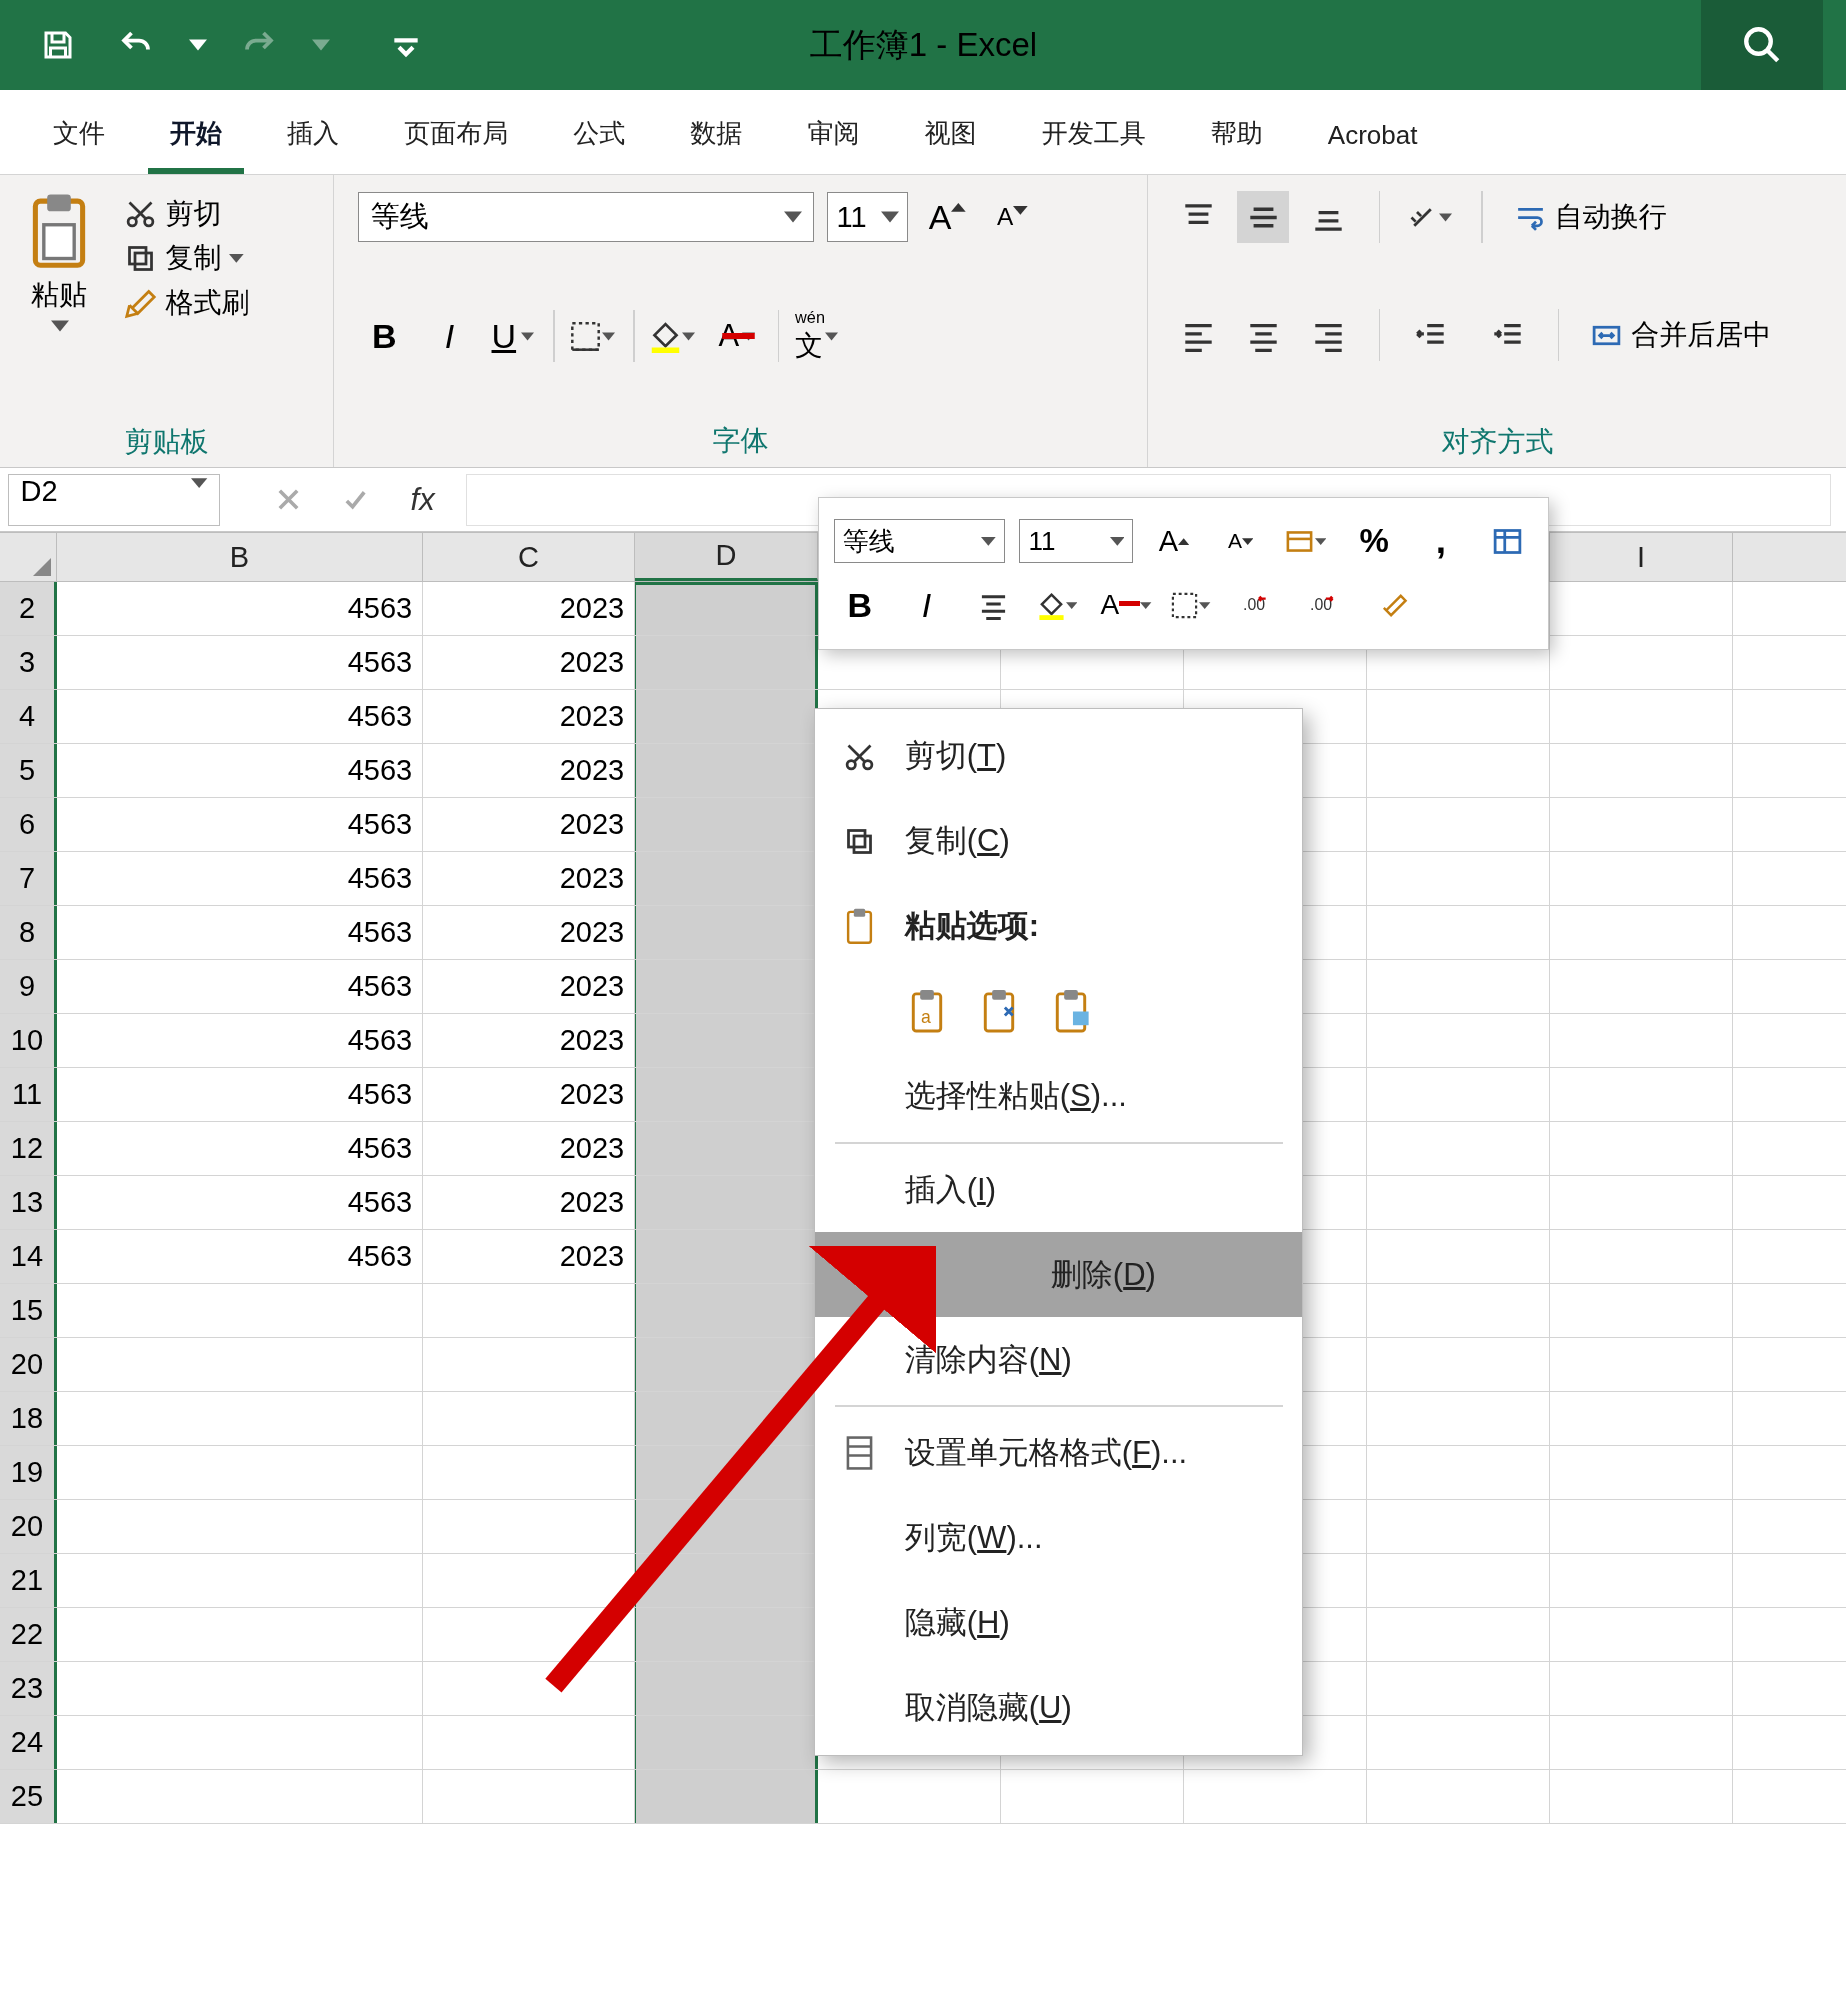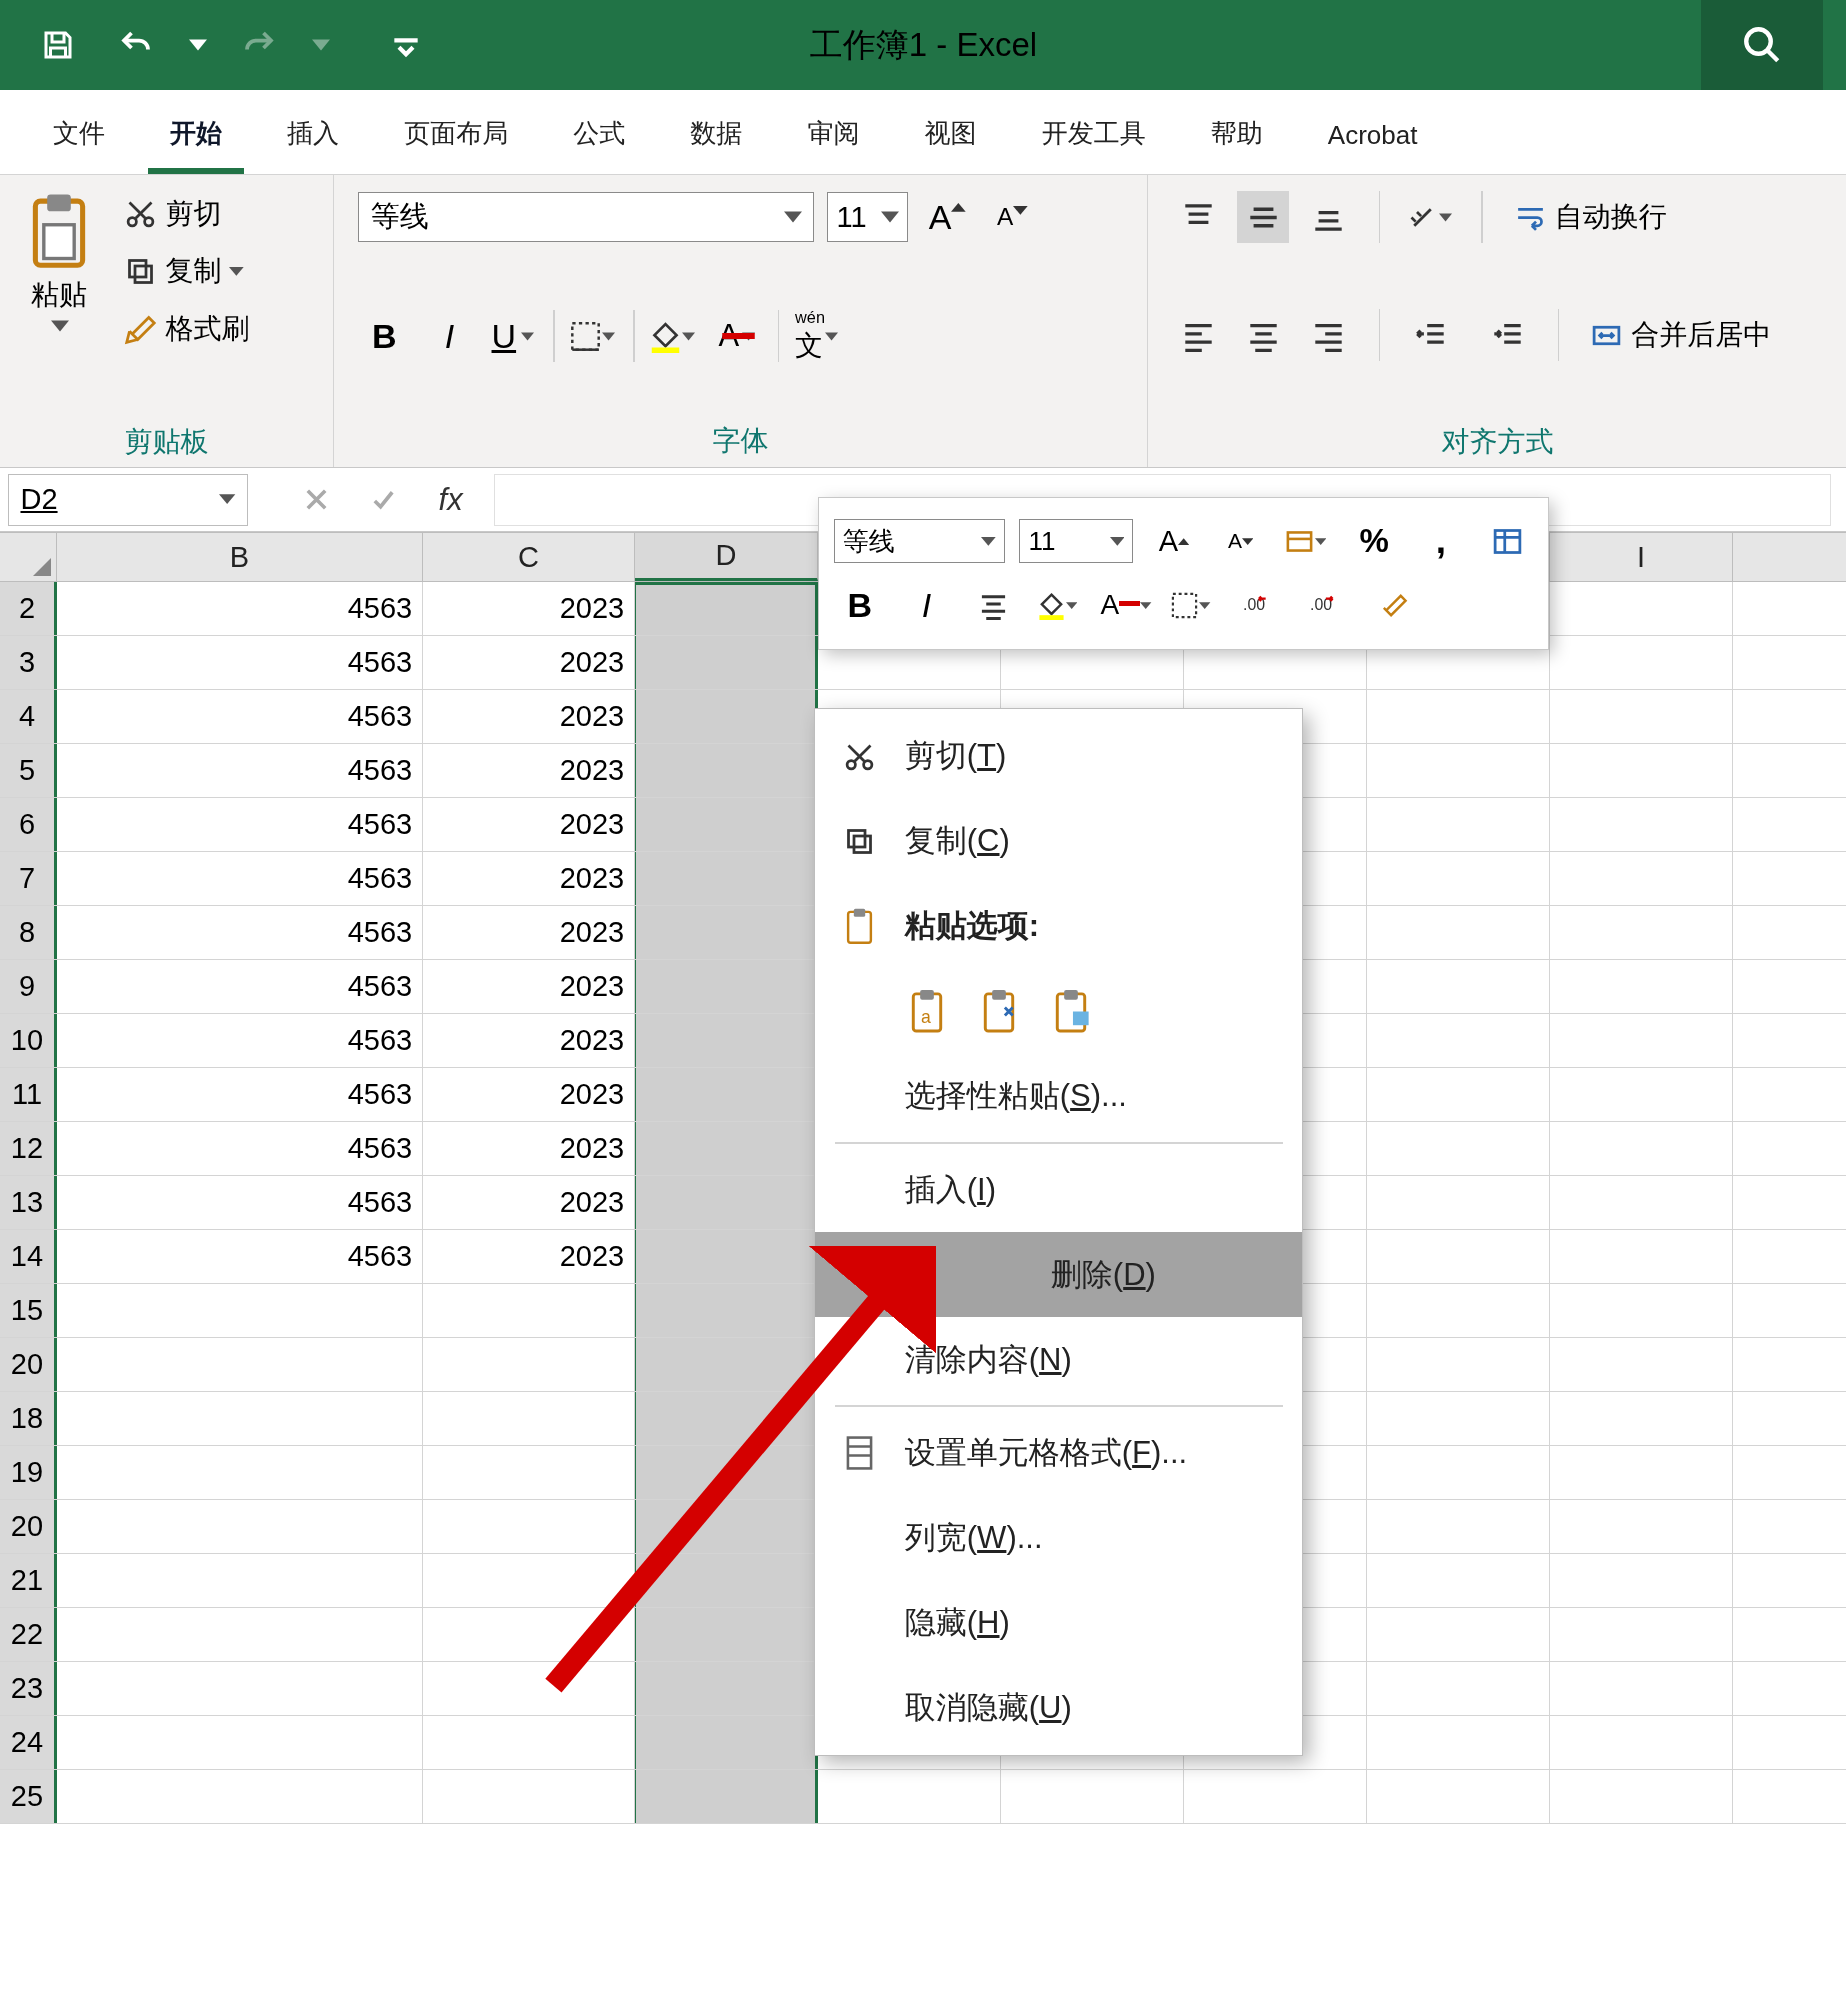--- a/index.html
+++ b/index.html
@@ -17,33 +17,33 @@
   .ribbon-tabs { height: 85px; background: #fff; display: flex; align-items: flex-end; padding-left: 24.4px; gap: 8.1px; border-bottom: 1.6px solid #d4d4d4; }
   .tab { font-size: 26px; padding: 14.7px 28.5px 23px; color: #222; position: relative; }
   .tab.active { color: #0f172a; font-weight: 700; }
   .tab.active::after { content:""; position:absolute; left:6.5px; right:6.5px; bottom:0; height:6.5px; background:#217346; }
 
   
   .ribbon { height: 293px; background: #f3f2f1; display: flex; border-bottom: 1.6px solid #c8c8c8; }
   .group { padding: 16.3px 24.4px 6.5px; border-right: 1.6px solid #d4d4d4; display: flex; flex-direction: column; justify-content: space-between; position: relative; }
   .group-label { text-align: center; font-size: 28px; color: #0f766e; padding-top: 9.8px; position: relative; }
   .row { display: flex; align-items: center; gap: 13px; }
-  .col { display: flex; flex-direction: column; gap: 13px; }
+  .col { display: flex; flex-direction: column; gap: 0; }
   .btn { display: flex; align-items:center; gap: 8.1px; font-size: 28px; padding: 3.3px 6.5px; }
   .icon-box { display:inline-flex; align-items:center; justify-content:center; }
   .font-select { height: 50px; width: 456px; border: 1.6px solid #8a8a8a; background:#fff; font-size: 29px; padding: 0 11.4px; display:flex; align-items:center; justify-content:space-between; }
   .size-select { height: 50px; width: 81px; border: 1.6px solid #8a8a8a; background:#fff; font-size: 29px; padding: 0 8.1px; display:flex; align-items:center; justify-content:space-between; }
   .fmt-btn { width: 52px; height: 52px; display:flex; align-items:center; justify-content:center; font-size: 34px; }
   .fmt-sep { width: 1.6px; height: 52px; background:#cfcfcf; }
   .dd { width:16.3px; display:inline-block; }
   .dd svg { vertical-align: middle; }
 
   
   .formula-row { height: 64px; background: #fff; border-bottom: 1.6px solid #c8c8c8; display:flex; align-items:center; position: relative; }
-  .name-box { width: 240px; height: 52px; margin-left: 8.1px; border: 1.6px solid #bdbdbd; background:#fff; display:flex; align-items:center; justify-content:space-between; padding: 0 11.4px; font-size: 29px; text-decoration: underline; }
+  .name-box { width: 212px; height: 52px; margin-left: 8.1px; border: 1.6px solid #bdbdbd; background:#fff; display:flex; align-items:flex-start; justify-content:space-between; padding: 0 11.4px; font-size: 29px; }
   .fb-icons { display:flex; gap: 28px; margin-left: 49px; }
   .fb-icon { width:39px; height:52px; display:flex; align-items:center; justify-content:center; color:#8a8a8a; }
   .formula-input { flex:1; height:52px; border:1.6px solid #e0e0e0; margin: 0 16.3px 0 24.4px; background:#fff; }
 
   
   .sheet { position: relative; }
   .headers { display:flex; height: 50px; background:#e6e6e6; border-top:1.6px solid #bdbdbd; border-bottom:1.6px solid #bdbdbd; }
   .corner { width: 57px; border-right:1.6px solid #bdbdbd; background:#e6e6e6; position: relative; }
   .corner::after { content:""; position:absolute; right:4.9px; bottom:4.9px; width:0;height:0; border-left:18px solid transparent; border-bottom:18px solid #888; }
   .colh { border-right:1.6px solid #bdbdbd; text-align:center; font-size:29px; display:flex; align-items:center; justify-content:center; color:#222; }

